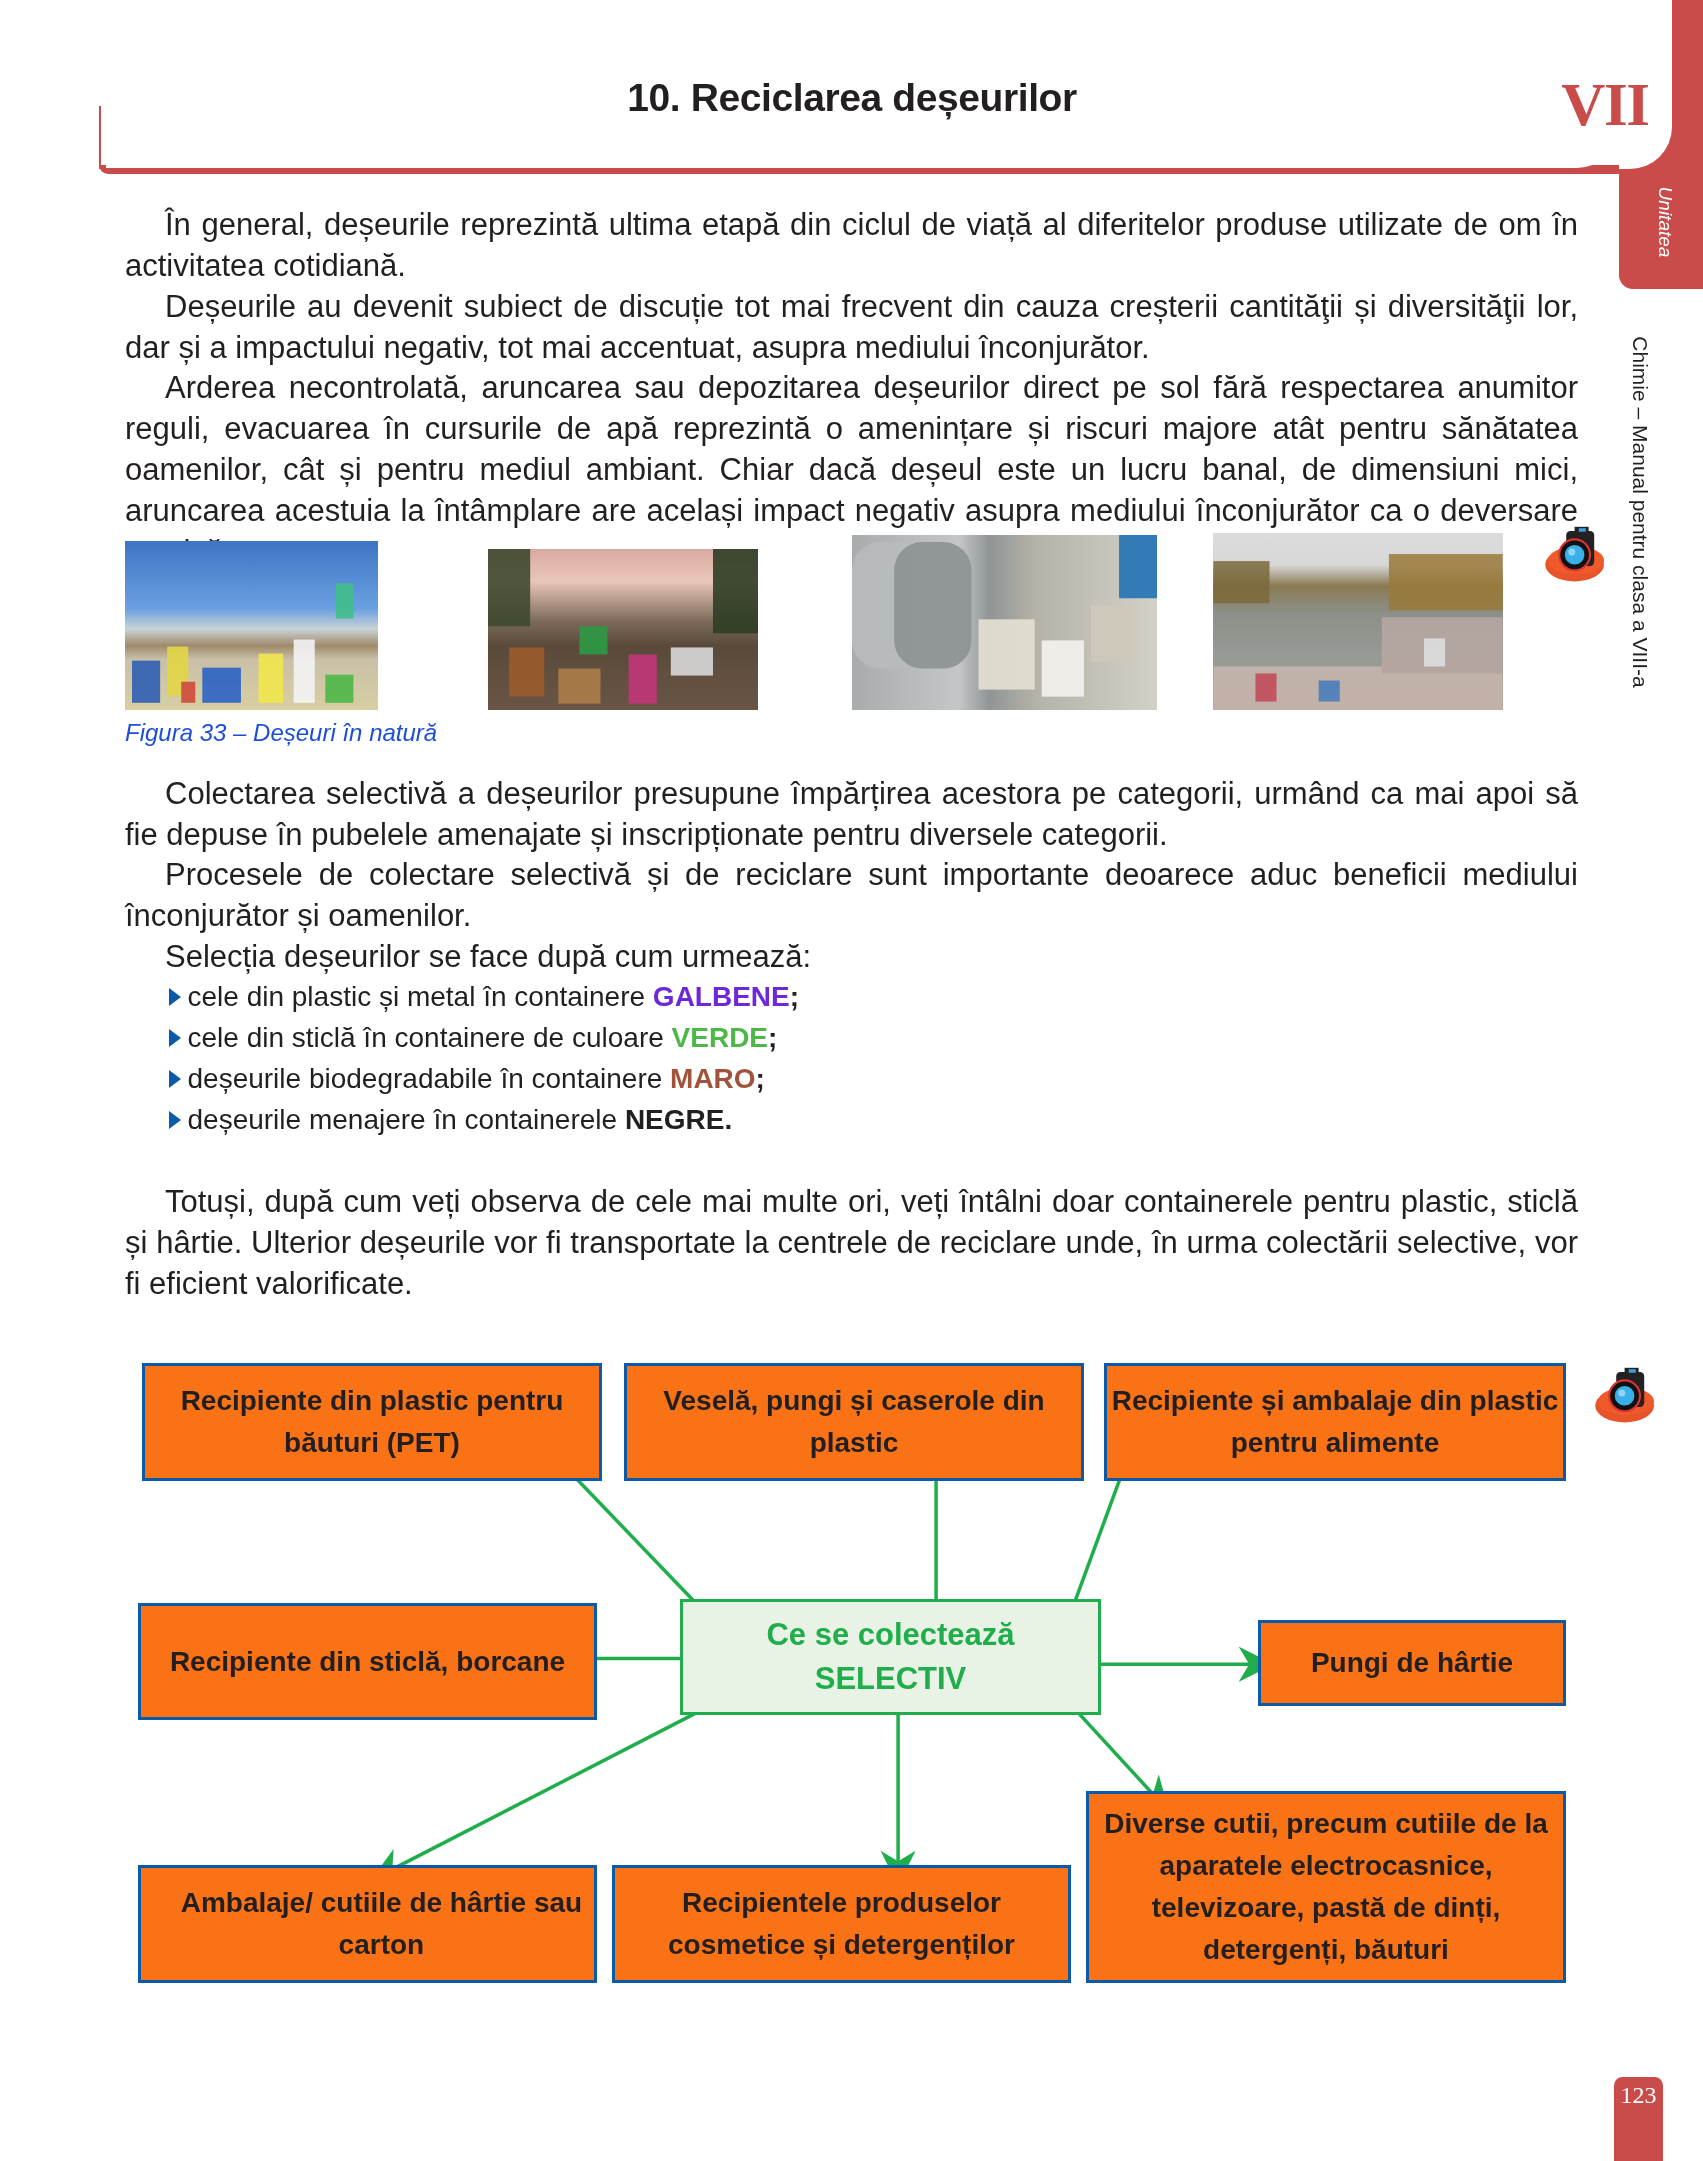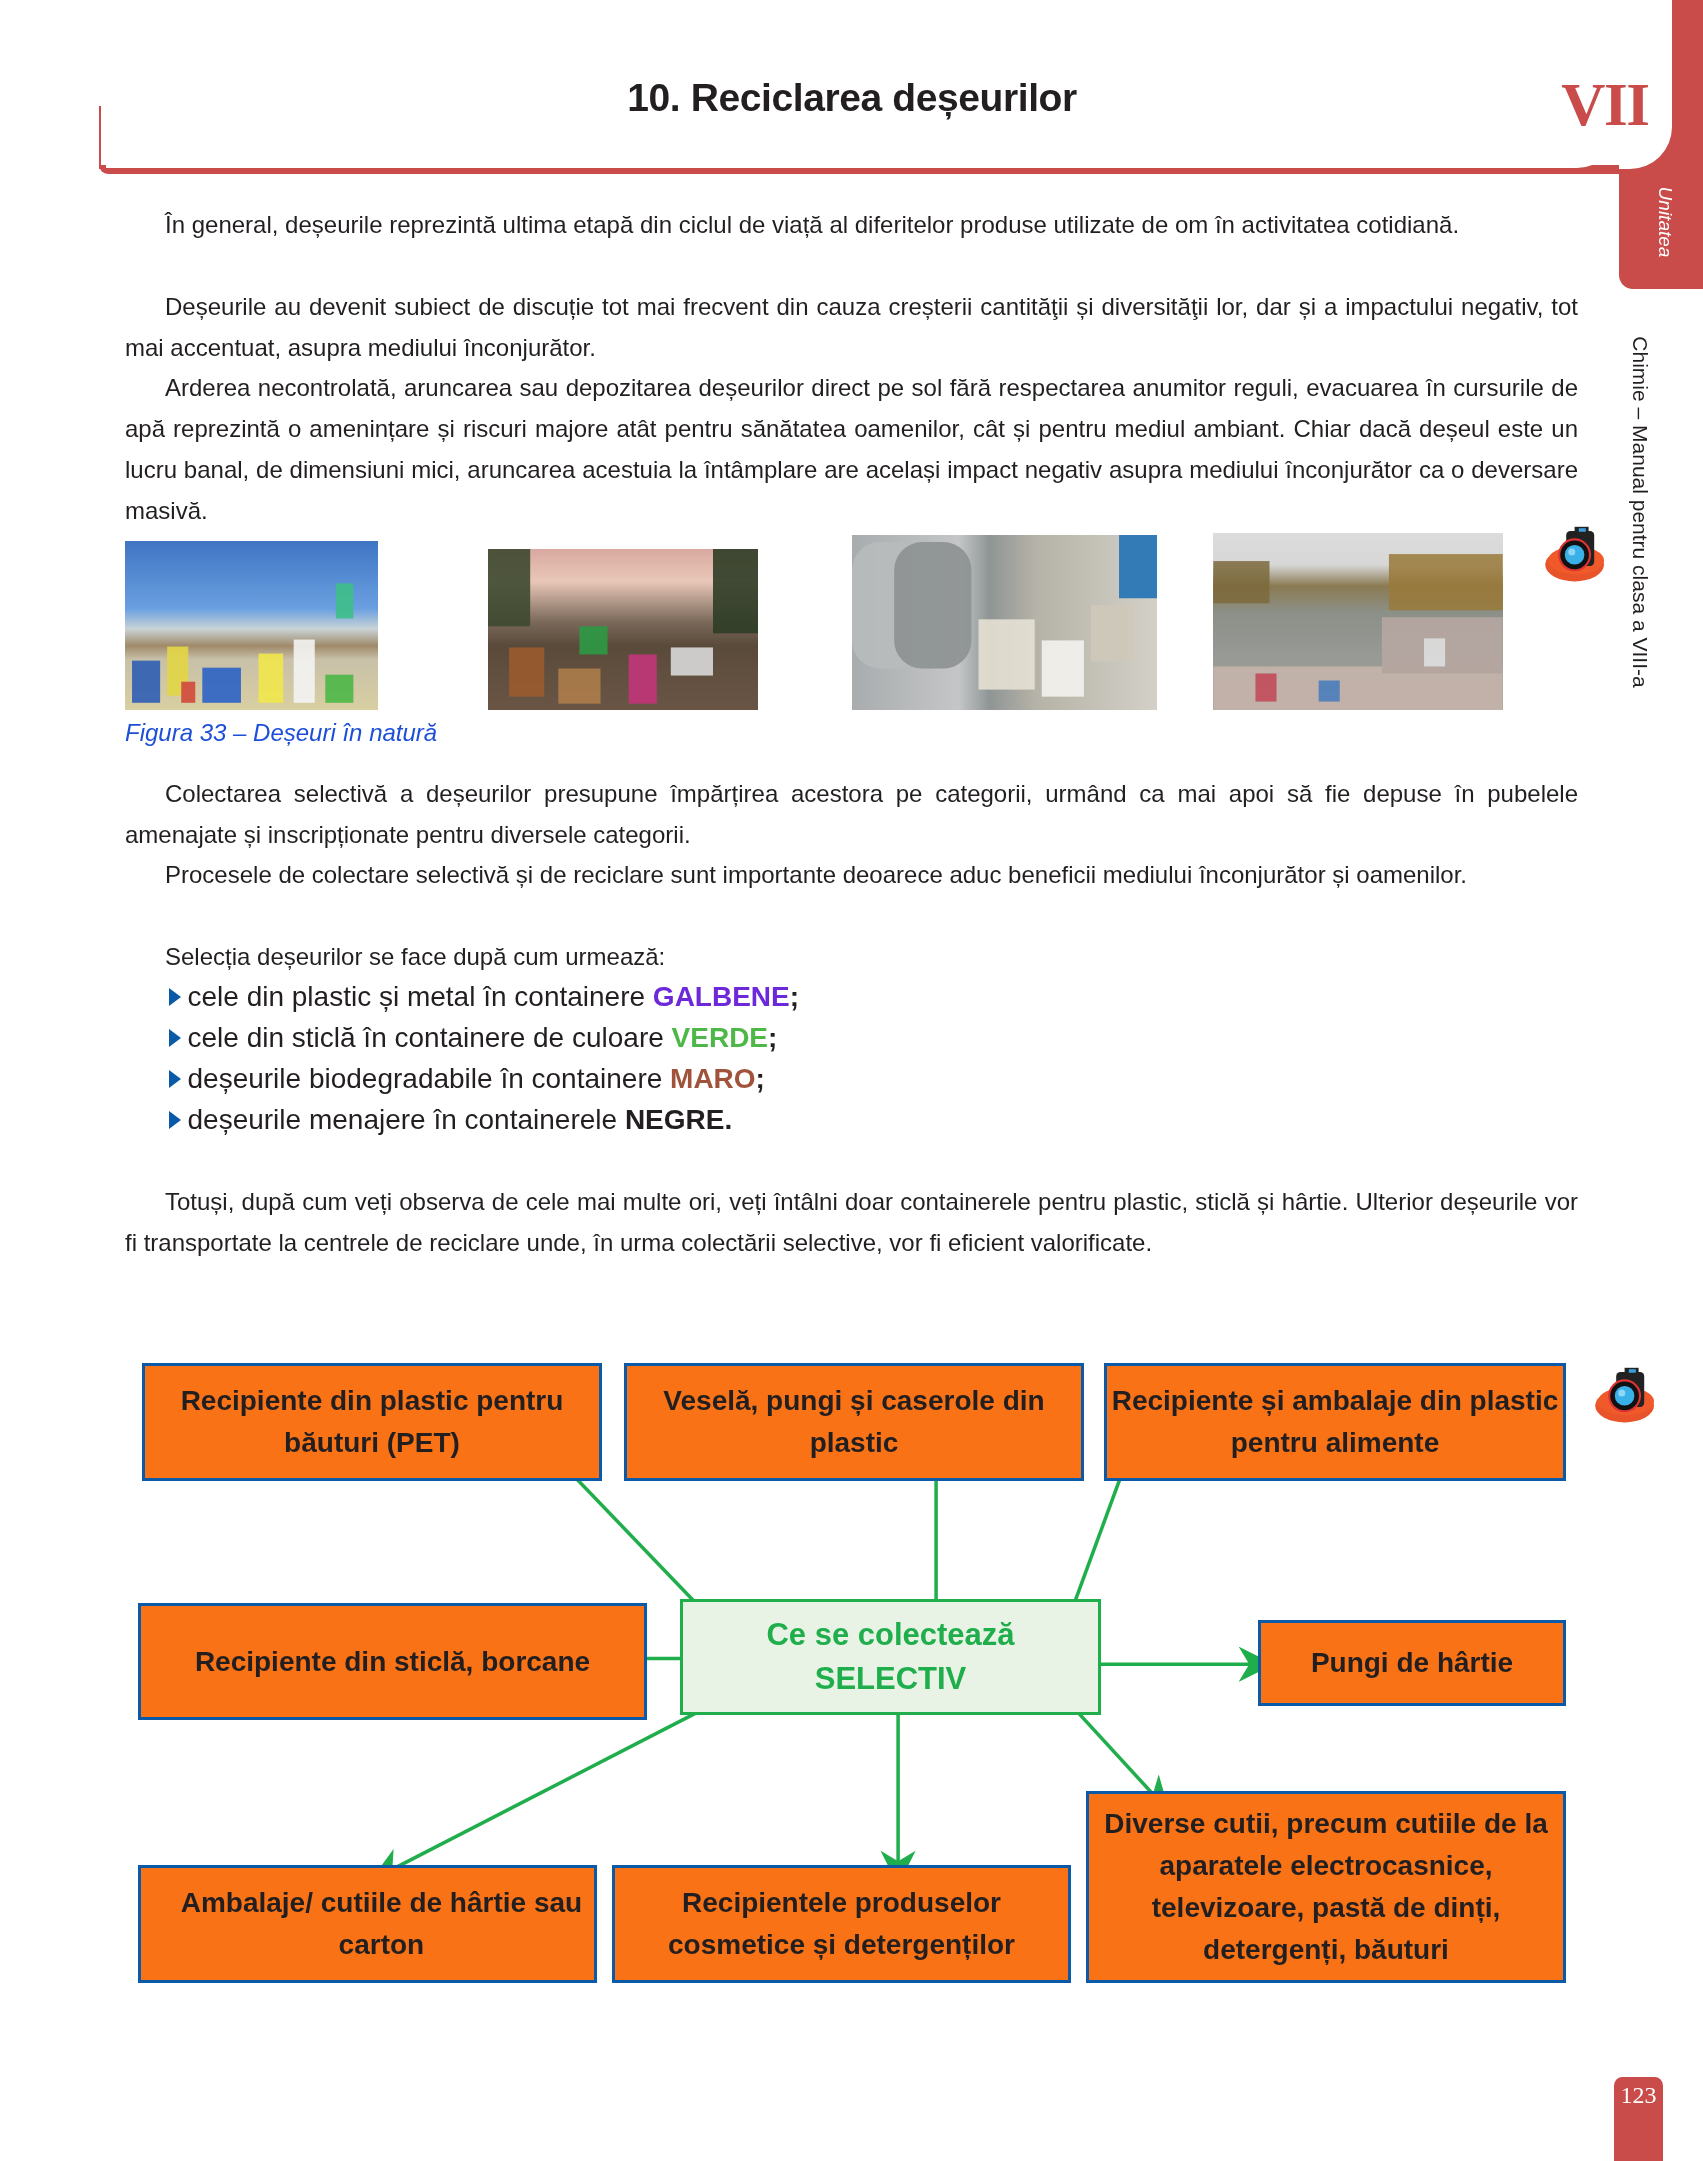--- a/index.html
+++ b/index.html
@@ -14,21 +14,21 @@
   #page-title { left:0; top:76px; width:1704px; text-align:center; font-size:39px; font-weight:bold; letter-spacing:-0.4px; }
   #strip-top { left:1661px; top:0; width:43px; height:183px; background:#c94c4a; }
   #strip-curve { left:1619px; top:0; width:53px; height:169px; background:#fff; border-bottom-right-radius:42px; }
   #strip-curve-bg { left:1619px; top:113px; width:56px; height:70px; background:#c94c4a; }
   #unit-roman { left:1552px; top:70px; width:106px; text-align:center; font-family:"Liberation Serif","DejaVu Serif",serif; font-weight:bold; font-size:61px; color:#c94c4a; letter-spacing:-1.4px; }
   #unit-tab { left:1619px; top:169px; width:85px; height:120px; background:#c94c4a; border-bottom-left-radius:14px; }
   #unit-label { left:1612px; top:211px; width:106px; transform:rotate(90deg); transform-origin:center; text-align:center; color:#fff; font-style:italic; font-size:19px; }
   #side-book { left:1429px; top:500px; width:422px; transform:rotate(90deg); transform-origin:center; text-align:center; font-size:21px; color:#231f20; white-space:nowrap; }
 
   
-  .para { position:absolute; left:125px; width:1453px; font-size:24px; line-height:41px; text-align:justify; text-indent:40px; margin:0; }
+  .para { position:absolute; left:125px; width:1453px; font-size:31px; line-height:41px; text-align:justify; text-indent:40px; margin:0; }
 
   
   .photo { position:absolute; overflow:hidden; }
   #caption { left:125px; top:719px; font-size:24px; font-style:italic; color:#1d4ed8; }
 
   
   .bullets { position:absolute; left:165px; top:976px; list-style:none; margin:0; padding:0; font-size:28px; line-height:41px; }
   .bullets li { position:relative; padding-left:22.5px; white-space:nowrap; }
   .tri { position:absolute; left:4.2px; top:12px; width:0; height:0; border-top:9.1px solid transparent; border-bottom:9.1px solid transparent; border-left:12.7px solid #0a5aa7; }
   .kw { font-weight:bold; }
@@ -181,21 +181,21 @@
     <circle cx="1544" cy="2365" r="8"></circle>
     <circle cx="1003" cy="2427" r="8"></circle>
     <circle cx="1276" cy="2430" r="8"></circle>
     <circle cx="1510" cy="2410" r="8"></circle>
   </g>
 </svg>
 
 <div class="dbox" style="left:142px; top:1363px; width:460px; height:118px;">Recipiente din plastic pentru băuturi (PET)</div>
 <div class="dbox" style="left:624px; top:1363px; width:460px; height:118px;">Veselă, pungi și caserole din plastic</div>
 <div class="dbox" style="left:1104px; top:1363px; width:462px; height:118px;">Recipiente și ambalaje din plastic pentru alimente</div>
-<div class="dbox" style="left:138px; top:1603px; width:509px; height:117px;">Recipiente din sticlă, borcane</div>
+<div class="dbox" style="left:138px; top:1603px; width:459px; height:117px;">Recipiente din sticlă, borcane</div>
 
 <div id="center-box">
   <span>Ce se colectează</span>
   <span>SELECTIV</span>
 </div>
 
 <div class="dbox" style="left:1258px; top:1620px; width:308px; height:86px;">Pungi de hârtie</div>
 <div class="dbox" style="left:138px; top:1865px; width:459px; height:118px;padding-left:32px;">Ambalaje/ cutiile de hârtie sau carton</div>
 <div class="dbox" style="left:612px; top:1865px; width:459px; height:118px;">Recipientele produselor cosmetice și detergenților</div>
 <div class="dbox" style="left:1086px; top:1791px; width:480px; height:192px;">Diverse cutii, precum cutiile de la aparatele electrocasnice, televizoare, pastă de dinți, detergenți, băuturi</div>

